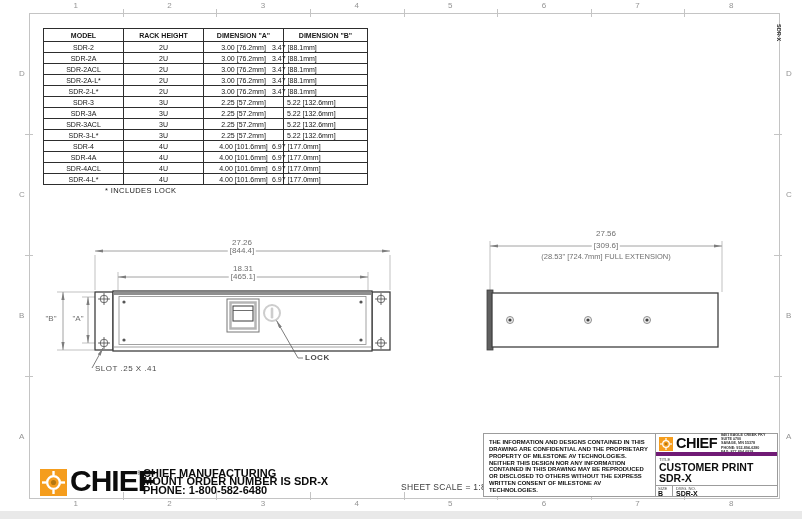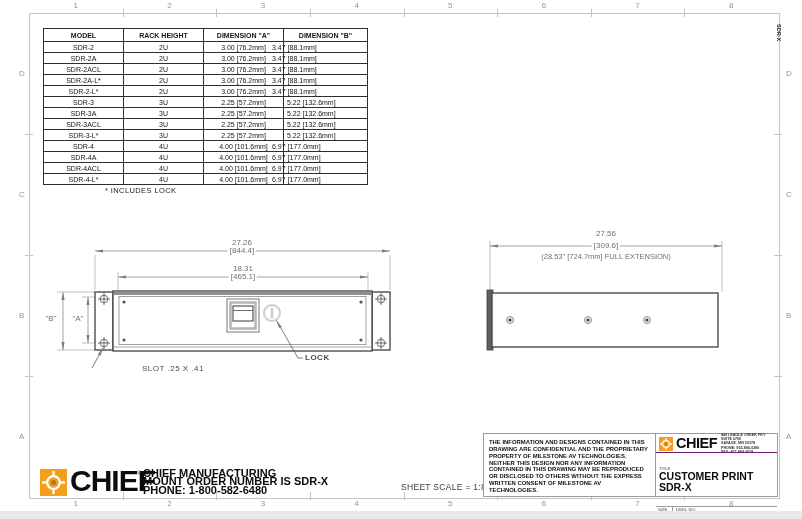--- a/index.html
+++ b/index.html
@@ -45,21 +45,21 @@
 
   
   #tb{position:absolute;left:483px;top:433px;width:295px;height:64px;border:1px solid #9c9c9c;
       display:flex;box-sizing:border-box;background:#fff;}
   .tb-left{width:172px;border-right:1px solid #9c9c9c;padding:5px 4px 0 5px;box-sizing:border-box;}
   .tb-conf{font-size:5.9px;font-weight:bold;line-height:6.85px;color:#101010;}
   .tb-right{flex:1;display:flex;flex-direction:column;}
   .tb-logo-row{height:17px;display:flex;align-items:center;padding:1px 2px 0 3px;}
   .tb-brand{font-size:14.5px;font-weight:800;letter-spacing:-0.5px;color:#0d0d0d;margin-left:3px;line-height:15px;}
   .tb-addr{margin-left:4px;font-size:3.7px;line-height:4.2px;font-weight:bold;color:#333;white-space:nowrap;}
-  .tb-title-row{flex:1;border-top:1px solid #701a75;padding:13px 3px;}
+  .tb-title-row{flex:1;border-top:4px solid #701a75;padding:1px 3px;}
   .tb-label{font-size:4.2px;color:#444;line-height:5px;}
   .tb-title{font-size:10.5px;font-weight:800;line-height:11px;color:#0d0d0d;}
   .tb-bottom{height:11px;border-top:1px solid #9c9c9c;display:flex;}
   .tb-size{width:17px;border-right:1px solid #9c9c9c;padding:0 2px;box-sizing:border-box;}
   .tb-dwg{flex:1;padding:0 3px;}
   .tb-val{font-size:7px;font-weight:800;line-height:6px;color:#0d0d0d;}
 
   #margin-note{position:absolute;left:773px;top:14px;width:10px;height:34px;}
   #margin-note span{display:inline-block;transform-origin:0 0;transform:translate(9px,1px) rotate(90deg);
                     font-size:5.5px;font-weight:bold;color:#222;white-space:nowrap;}
@@ -302,21 +302,21 @@
       </g>
     </g>
   </svg>
 
   <span class="dim-text" style="left:242px;top:238px;">27.26</span>
   <span class="dim-text bg" style="left:242px;top:246px;">[844.4]</span>
   <span class="dim-text" style="left:243px;top:264px;">18.31</span>
   <span class="dim-text bg" style="left:243px;top:272px;">[465.1]</span>
   <span class="dim-text" style="left:51px;top:314px;">"B"</span>
   <span class="dim-text" style="left:78px;top:314px;">"A"</span>
-  <span class="callout" style="left:95px;top:364px;margin-left:47px;">SLOT .25 X .41</span>
+  <span class="callout" style="left:95px;top:364px;">SLOT .25 X .41</span>
   <span class="callout" style="left:305px;top:353px;font-weight:bold;">LOCK</span>
   <span class="dim-text" style="left:606px;top:229px;">27.56</span>
   <span class="dim-text bg" style="left:606px;top:241px;">[309.6]</span>
   <span class="dim-text" style="left:606px;top:252px;font-size:7.5px;">(28.53" [724.7mm] FULL EXTENSION)</span>
 
   <div id="footer-logo">
     <svg width="27" height="27" viewBox="0 0 34 34">
       <rect class="brand-rect" width="34" height="34" fill="#F59D1D"></rect>
       <circle cx="17" cy="17" r="8" fill="none" stroke="#fff" stroke-width="3"></circle>
       <line x1="17" y1="2.5" x2="17" y2="8" stroke="#fff" stroke-width="3"></line>

